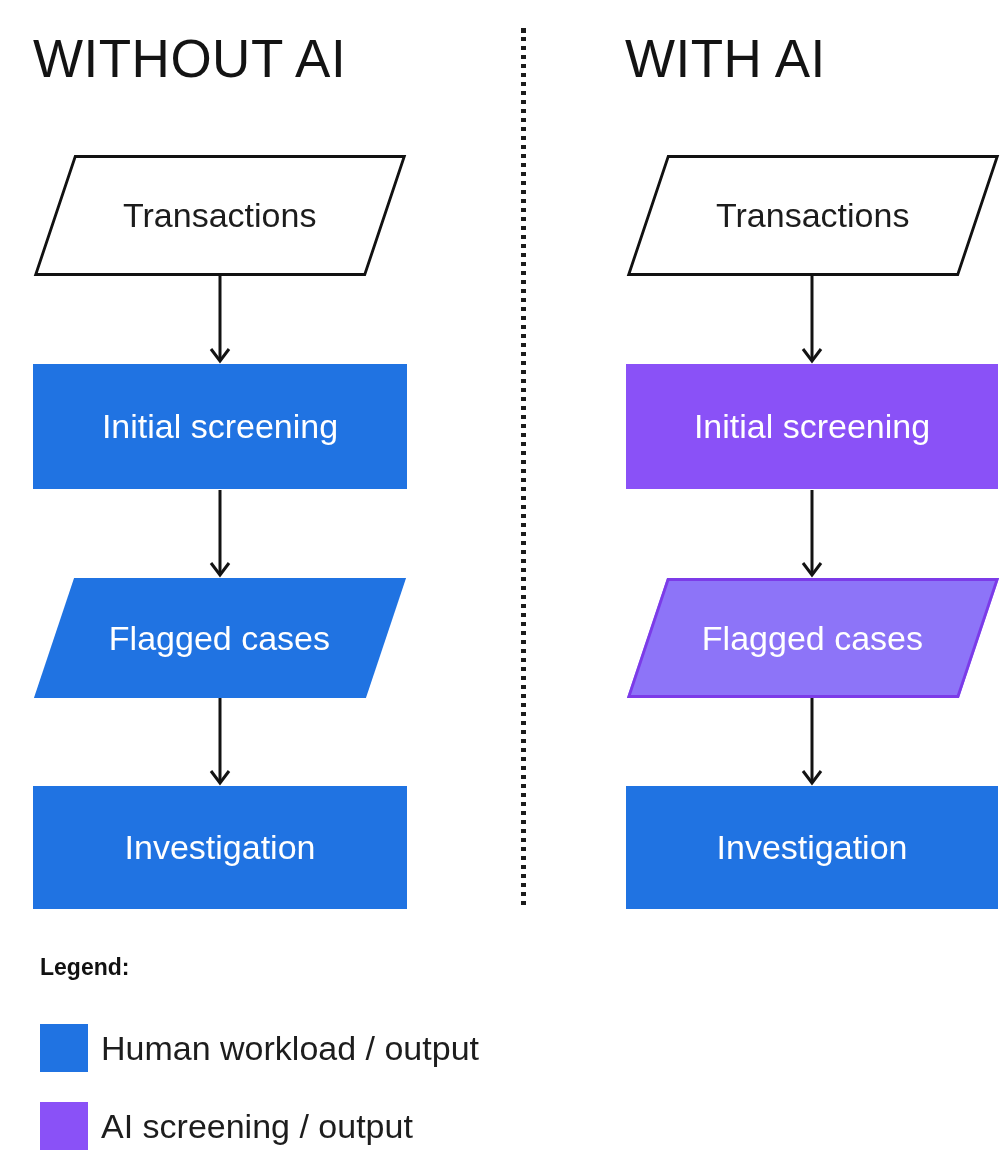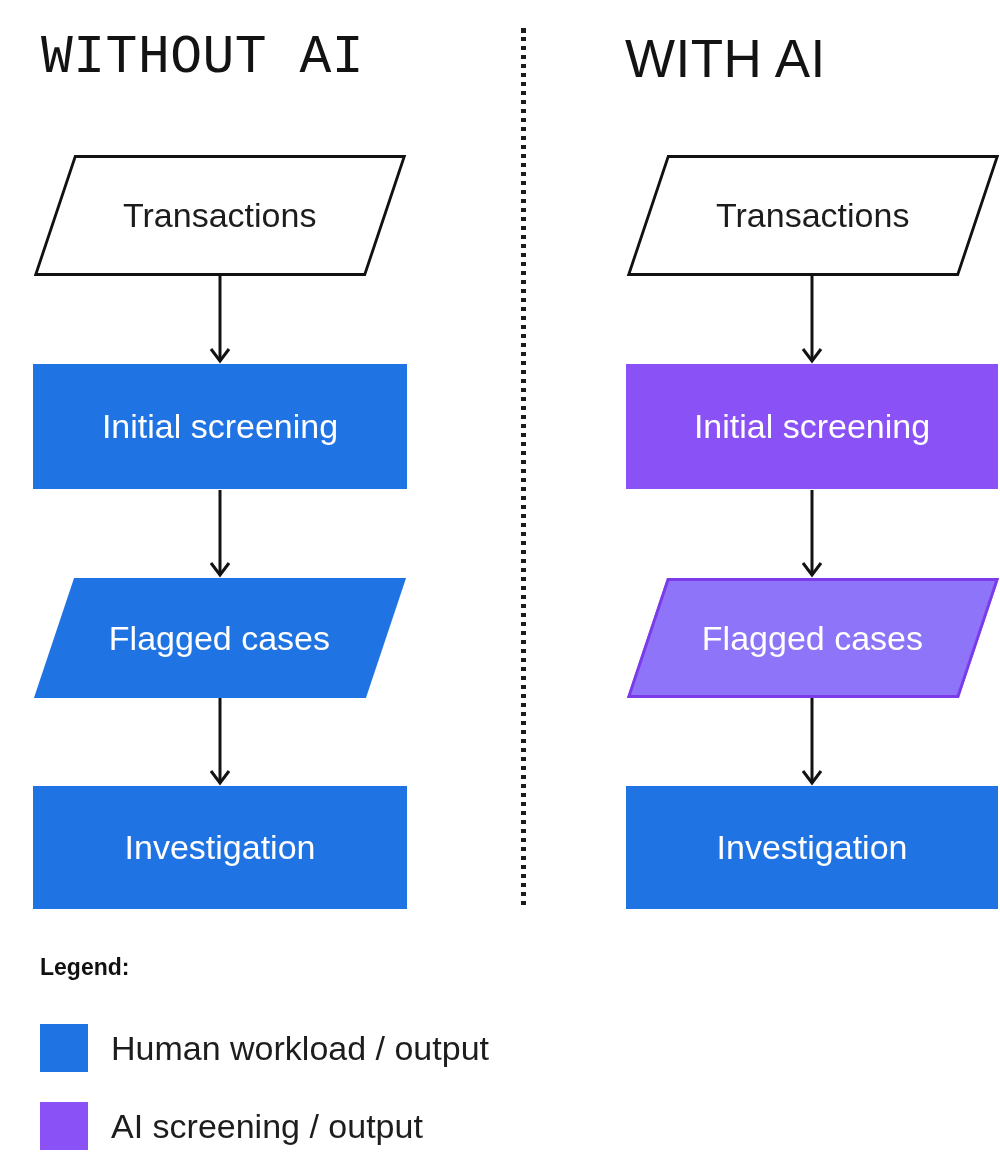--- a/index.html
+++ b/index.html
@@ -10,21 +10,21 @@
     position: relative; overflow: hidden;
     color: #131313;
   }
   .canvas { position: absolute; inset: 0; width: 1000px; height: 1164px; }
 
   .col-title {
     position: absolute; top: 28px;
     font-size: 53px; font-weight: 500; letter-spacing: 0.5px;
     color: #131313; white-space: nowrap;
   }
-  .title-left  { left: 41px; font-family: Liberation Mono, monospace; }
+  .title-left  { left: 33px; }
   .title-right { left: 625px; }
 
   .divider {
     position: absolute; left: 521px; top: 28px;
     width: 5px; height: 880px;
     background: repeating-linear-gradient(to bottom, #1b1b1b 0px, #1b1b1b 4.5px, transparent 4.5px, transparent 9px);
   }
 
   .node {
     position: absolute;
@@ -45,21 +45,21 @@
   .ai-light { border: 3px solid #7C3BE8; }
 
   .arrow { position: absolute; }
 
   .legend-heading {
     position: absolute; left: 40px; top: 954px;
     font-size: 23px; font-weight: 700; color: #111111;
   }
   .legend-row {
     position: absolute; left: 40px; height: 48px;
-    display: flex; align-items: center; gap: 23px;
+    display: flex; align-items: center; gap: 13px;
   }
   .legend-row-1 { top: 1024px; }
   .legend-row-2 { top: 1102px; }
   .legend-swatch { width: 48px; height: 48px; flex: 0 0 auto; }
   .legend-label { font-size: 34px; font-weight: 400; color: #1d1d1d; white-space: nowrap; }
 </style>
 </head>
 <body>
 
 <div class="canvas">

